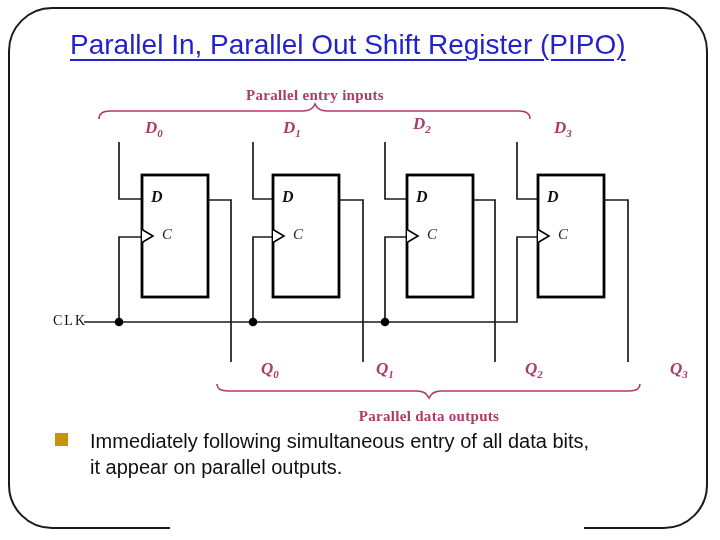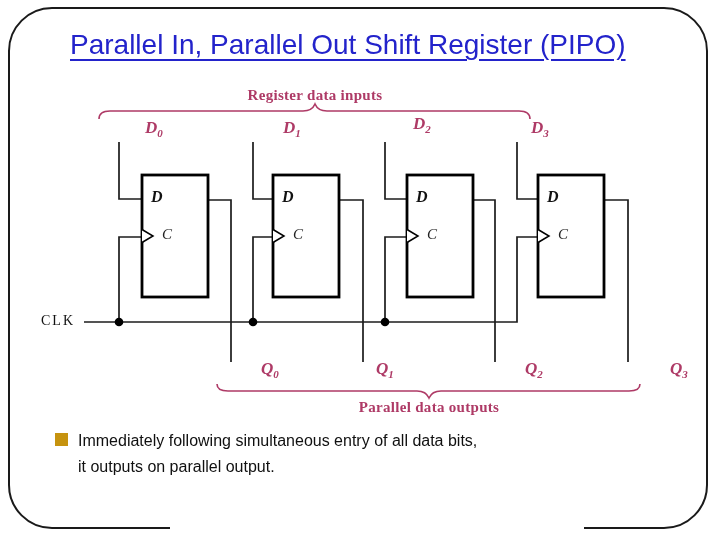--- a/index.html
+++ b/index.html
@@ -19,26 +19,26 @@
     white-space:nowrap;margin-left:42px;}
 
   
   .caption{font:bold 15px "Liberation Serif",serif;color:var(--accent,#AE3A66);
     transform:translateX(-50%);white-space:nowrap;letter-spacing:.3px;}
   .sig{font:italic bold 17px "Liberation Serif",serif;color:var(--accent,#AE3A66);
     white-space:nowrap;margin-left:42px;}
   .sig sub{font-size:11px;}
   .pin-d{font:italic bold 16px "Liberation Serif",serif;color:#111;}
   .pin-c{font:italic 15px "Liberation Serif",serif;color:#222;}
-  .clk{font:14px "Liberation Serif",serif;color:#111;letter-spacing:2px;}
+  .clk{font:14px "Liberation Serif",serif;color:#111;letter-spacing:2px;margin-left:12px;}
 
   
   .bullet-marker{left:55px;top:433px;width:13px;height:13px;
     background:var(--marker,#C6930F);}
-  .bullet-text{left:78px;top:428px;width:610px;font-size:16px;line-height:26px;
+  .bullet-text{left:90px;top:428px;width:610px;font-size:20px;line-height:26px;
     color:#101010;}
 </style>
 </head>
 <body>
 
 <div class="abs slide-border"></div>
 <div class="abs border-gap"></div>
 
 <div class="abs slide-title">Parallel In, Parallel Out Shift Register (PIPO)</div>
 
@@ -79,40 +79,40 @@
   </g>
 
   <g fill="#fff" stroke="#000" stroke-width="1.5">
     <path d="M142 229.5 L153 236 L142 242.5"></path>
     <path d="M273 229.5 L284 236 L273 242.5"></path>
     <path d="M407 229.5 L418 236 L407 242.5"></path>
     <path d="M538 229.5 L549 236 L538 242.5"></path>
   </g>
 </svg>
 
-<div class="abs caption" style="left:315px;top:87px">Register data inputs</div>
-<div class="abs caption" style="left:429px;top:399px">Parallel data outputs</div>
+<div class="abs caption" style="left:315px;top:87px">Parallel entry inputs</div>
+<div class="abs caption" style="left:429px;top:408px">Parallel data outputs</div>
 <div class="abs clk" style="left:41px;top:313px">CLK</div>
 
 <span class="abs sig" style="left:103px;top:118px"><span>D</span><sub>0</sub></span>
 <span class="abs sig" style="left:241px;top:118px"><span>D</span><sub>1</sub></span>
 <span class="abs sig" style="left:371px;top:114px"><span>D</span><sub>2</sub></span>
-<span class="abs sig" style="left:489px;top:118px"><span>D</span><sub>3</sub></span>
+<span class="abs sig" style="left:512px;top:118px"><span>D</span><sub>3</sub></span>
 
 <span class="abs sig" style="left:219px;top:359px"><span>Q</span><sub>0</sub></span>
 <span class="abs sig" style="left:334px;top:359px"><span>Q</span><sub>1</sub></span>
 <span class="abs sig" style="left:483px;top:359px"><span>Q</span><sub>2</sub></span>
 <span class="abs sig" style="left:628px;top:359px"><span>Q</span><sub>3</sub></span>
 
 <span class="abs pin-d" style="left:151px;top:188px">D</span>
 <span class="abs pin-c" style="left:162px;top:226px">C</span>
 <span class="abs pin-d" style="left:282px;top:188px">D</span>
 <span class="abs pin-c" style="left:293px;top:226px">C</span>
 <span class="abs pin-d" style="left:416px;top:188px">D</span>
 <span class="abs pin-c" style="left:427px;top:226px">C</span>
 <span class="abs pin-d" style="left:547px;top:188px">D</span>
 <span class="abs pin-c" style="left:558px;top:226px">C</span>
 
 <div class="abs bullet-marker"></div>
 <div class="abs bullet-text">
   <div>Immediately following simultaneous entry of all data bits,</div>
-  <div>it outputs on parallel output.</div>
+  <div>it appear on parallel outputs.</div>
 </div>
 
 </body></html>

